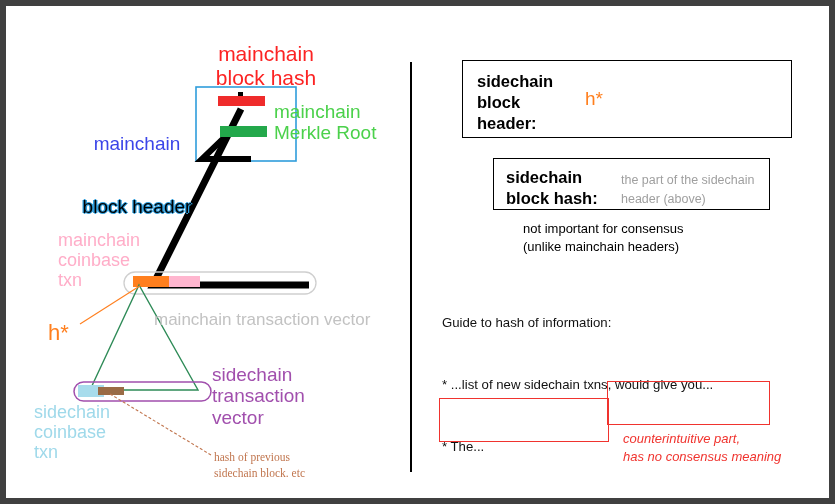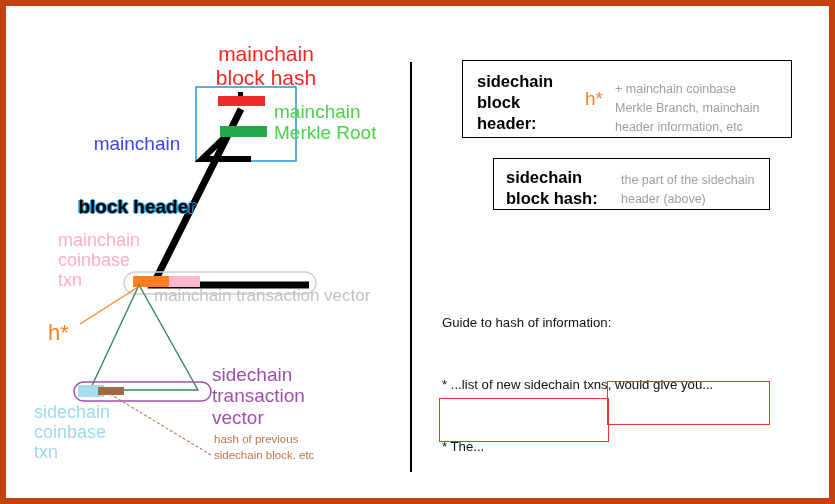--- a/index.html
+++ b/index.html
@@ -1,57 +1,57 @@
 <!DOCTYPE html>
 <html><head>
 <meta charset="utf-8">
 <style>
   html,body{margin:0;padding:0;background:#ffffff;}
   body{font-family:"Liberation Sans","DejaVu Sans",sans-serif;}
   #canvas{
     position:relative;width:835px;height:504px;background:#ffffff;
-    border:6px solid #c2410c;box-sizing:border-box;overflow:hidden;
+    border:6px solid #404040;box-sizing:border-box;overflow:hidden;
   }
 
   
   .lbl{position:absolute;line-height:1.12;white-space:pre;}
 
   #mainchain-block-hash-label{
     left:180px;top:36px;width:160px;text-align:center;
     color:#fc2323;font-size:21px;
   }
   #mainchain-block-header-label{
     left:66px;top:84px;width:130px;text-align:center;font-size:19px;
   }
   #mainchain-block-header-label .l1{color:#3b45e8;display:block;}
-  #mainchain-block-header-label .l2{color:#000000;font-weight:bold;display:block;
+  #mainchain-block-header-label .l2{color:#000000;font-weight:normal;display:block;
      text-shadow:-1.3px 0 #2f9ddb, 1.3px 0 #2f9ddb, 0 -1.3px #2f9ddb, 0 1.3px #2f9ddb;}
 
   #mainchain-merkle-root-label{
     left:268px;top:95px;width:130px;text-align:left;
     color:#4bd14b;font-size:19px;
   }
   #mainchain-coinbase-txn-label{
     left:52px;top:224px;width:110px;text-align:left;
     color:#ffadc8;font-size:18px;
   }
   #h-star-left{
     left:42px;top:315px;color:#ff7f1e;font-size:22px;font-weight:normal;
   }
   #mainchain-tx-vector-label{
-    left:148px;top:280px;color:#c2c2c2;font-size:17px;
+    left:148px;top:304px;color:#c2c2c2;font-size:17px;
   }
   #sidechain-tx-vector-label{
     left:206px;top:358px;width:130px;color:#a14fad;font-size:19px;
   }
   #sidechain-coinbase-txn-label{
     left:28px;top:396px;width:120px;color:#9fd9ea;font-size:18px;
   }
   #prev-hash-note{
-    left:208px;top:426px;color:#c1764f;font-size:11.5px;line-height:1.35;
+    left:208px;top:444px;color:#c1764f;font-size:11.5px;line-height:1.35;font-family:Liberation Serif, serif;
   }
 
   
   .box{position:absolute;border:1.6px solid #000;background:#fff;box-sizing:border-box;}
   #sidechain-header-box{left:456px;top:54px;width:330px;height:78px;}
   #sidechain-hash-box{left:487px;top:152px;width:277px;height:52px;}
 
   .bigterm{font-size:16.5px;font-weight:bold;color:#000;line-height:1.28;white-space:pre;}
   .graynote{font-size:12.5px;color:#9f9f9f;line-height:1.35;white-space:pre;}
   .hstar{font-size:19px;color:#ff7f1e;}
@@ -148,49 +148,48 @@
 
   <div class="box" id="sidechain-header-box">
     <div style="position:absolute;left:14px;top:10px;">
       <span class="bigterm">sidechain
 block
 header:</span>
     </div>
     <div style="position:absolute;left:122px;top:27px;">
       <span class="hstar">h*</span>
     </div>
-    <div style="position:absolute;left:152px;top:18px;">
-      <span class="graynote">+ mainchain coinbase
-Merkle Branch, mainchain
-header information, etc</span>
-    </div>
   </div>
 
   <div class="box" id="sidechain-hash-box">
     <div style="position:absolute;left:12px;top:8px;">
       <span class="bigterm">sidechain
 block hash:</span>
     </div>
     <div style="position:absolute;left:127px;top:11px;">
       <span class="graynote">the part of the sidechain
 header (above)</span>
     </div>
   </div>
 
+  <div id="not-important-note">not important for consensus
+(unlike mainchain headers)</div>
 
   <div id="guide">
     <div>Guide to hash of information:</div>
     <div><span>* ...list of new sidechain txns, would give you...</span></div>
     <div><span>* The...</span></div>
     <div><span>* ...sidechain hashMerkleRoot (aka h*), which would give you...</span></div>
     
     
     
     
     
     
   </div>
 
   <div class="redrect" id="redrect-left"></div>
   <div class="redrect" id="redrect-right"></div>
 
+  <div id="counterintuitive">counterintuitive part,
+has no consensus meaning</div>
 
 </div>
 
 </body></html>

